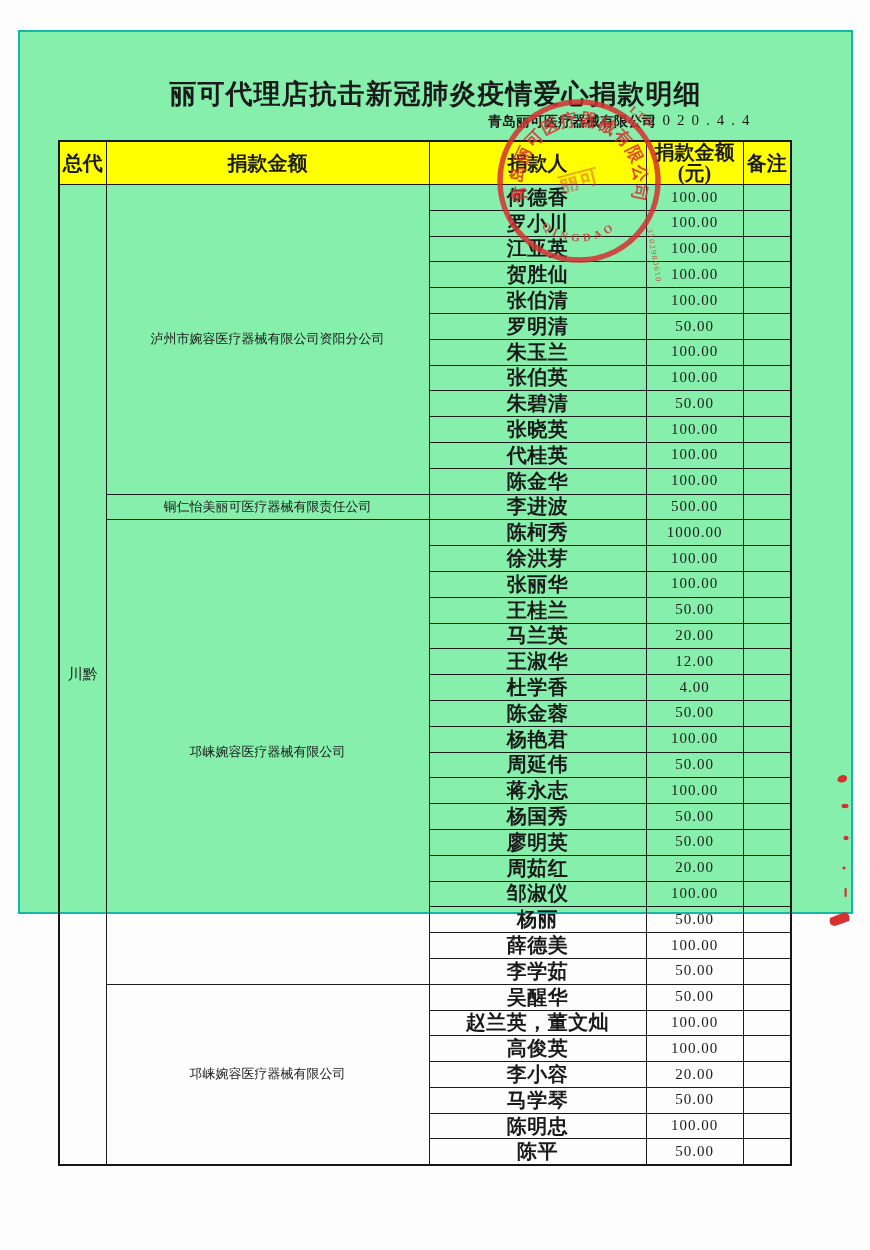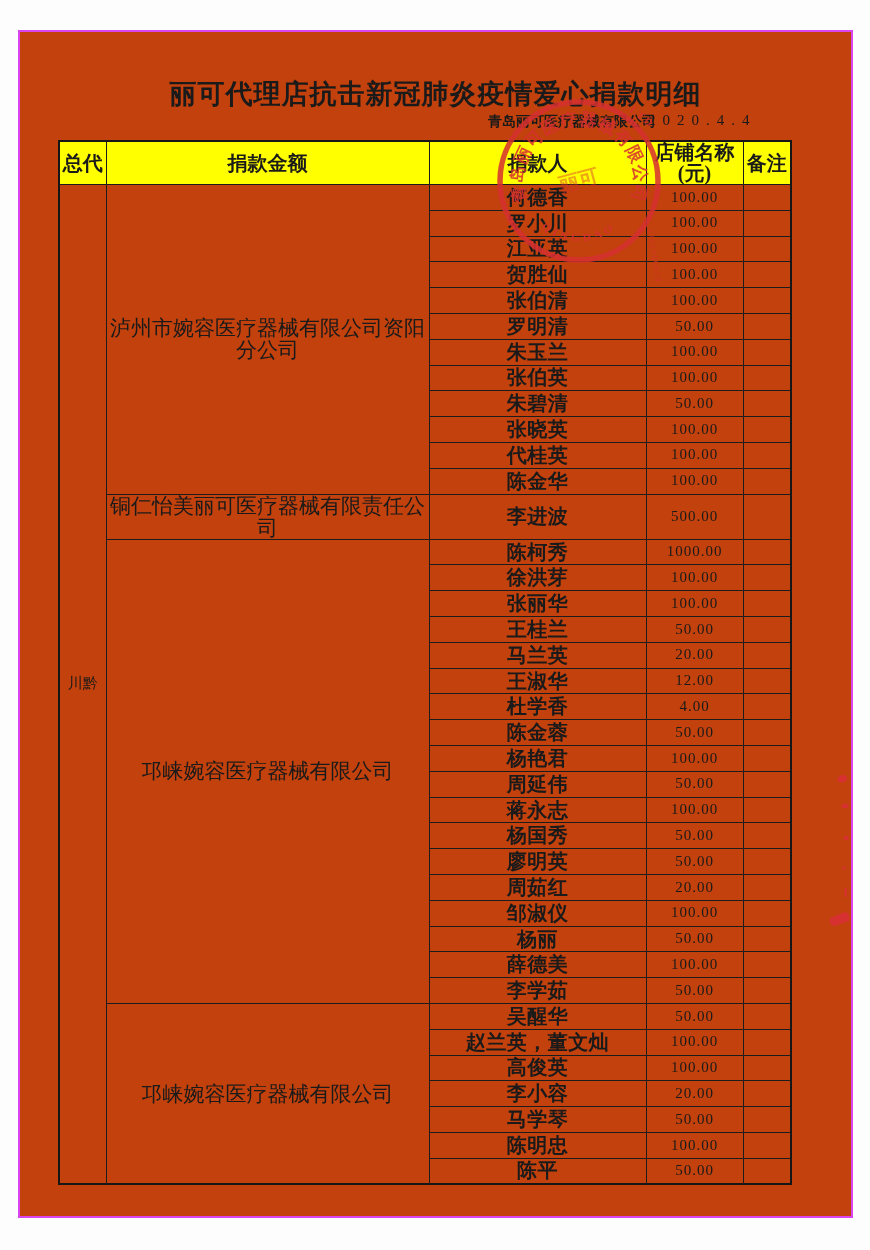--- a/index.html
+++ b/index.html
@@ -4,22 +4,22 @@
 <style>
   html,body { margin:0; padding:0; }
   body {
     width:870px; height:1250px; position:relative;
     background:#fdfdfd;
     font-family:"Liberation Serif","DejaVu Serif",serif;
     color:#1a1a1a;
   }
   .page {
     position:absolute; left:18px; top:30px;
-    width:835px; height:1188px; box-sizing:border-box;
-    border:2px solid #d946ef; background:#c2410c;
+    width:835px; height:884px; box-sizing:border-box;
+    border:2px solid #14b8a6; background:#86efac;
   }
   .title {
     position:absolute; top:44px; left:0; width:100%;
     text-align:center; font-size:27px; font-weight:bold; letter-spacing:1px;
     white-space:nowrap;
   }
   .subtitle {
     position:absolute; top:81px; left:468px;
     font-size:14px; font-weight:bold; white-space:nowrap;
   }
@@ -36,21 +36,21 @@
     border:1.5px solid #1c1c1c; padding:0;
     text-align:center; vertical-align:middle; line-height:1.05;
     overflow:hidden;
   }
   .donation-table th {
     height:21px; background:var(--header-bg,#ffff00);
     font-size:20px; font-weight:bold;
   }
   tr.donor-row { height:25.8px; }
   td.agent-cell { font-size:15px; }
-  td.store-cell { font-size:21px; }
+  td.store-cell { font-size:13px; }
   td.donor-cell { font-size:20px; letter-spacing:.5px;font-weight:bold; }
   td.amount-cell { font-size:15px; letter-spacing:1px; }
   
   .stamp { position:absolute; left:459px; top:49px; opacity:.85; }
   .seal-ring { fill:none; stroke:var(--stamp-red,#d63031); stroke-width:5.5; }
   .seal-cn { font-size:17px; font-weight:bold; fill:var(--stamp-red,#d63031); letter-spacing:1px; }
   .seal-latin { font-size:11px; font-weight:bold; fill:var(--stamp-red,#d63031); letter-spacing:4px; }
   .seal-fragment { font-size:11px; font-weight:bold; fill:var(--stamp-red,#d63031); letter-spacing:2px; }
   .seal-center { font-size:20px; fill:var(--stamp-red,#d63031); opacity:.5; font-weight:bold; }
   .seal-serial { font-size:8px; fill:var(--stamp-red,#d63031); letter-spacing:1.5px; }
@@ -74,21 +74,21 @@
         <col style="width:323px">
         <col style="width:217px">
         <col style="width:97px">
         <col style="width:48px">
     </colgroup>
     <thead>
       <tr>
         <th>总代</th>
         <th>捐款金额</th>
         <th>捐款人</th>
-        <th>店铺名称(元)</th>
+        <th>捐款金额(元)</th>
         <th>备注</th>
       </tr>
     </thead>
     <tbody>
         <tr class="donor-row">
           <td rowspan="38" class="agent-cell">川黔</td>
           <td rowspan="12" class="store-cell">泸州市婉容医疗器械有限公司资阳分公司</td>
           <td class="donor-cell">何德香</td>
           <td class="amount-cell">100.00</td>
           <td class="remark-cell"></td>

